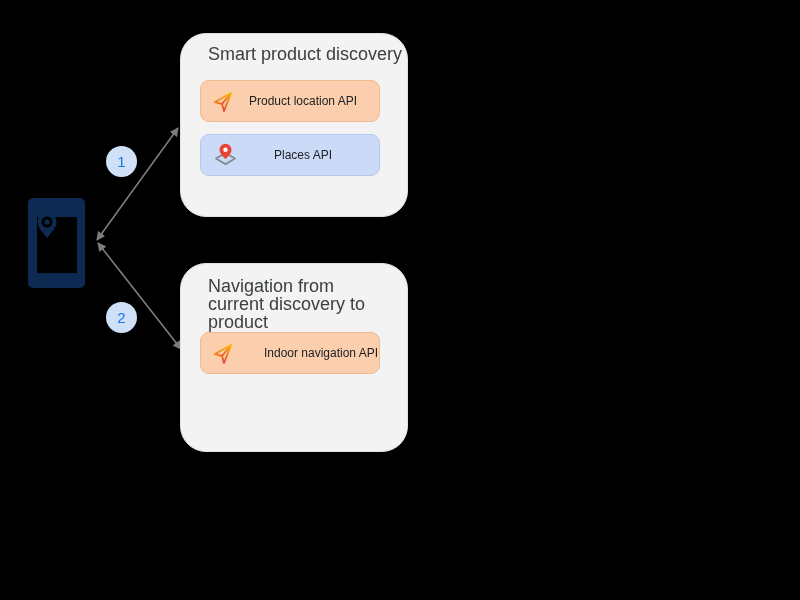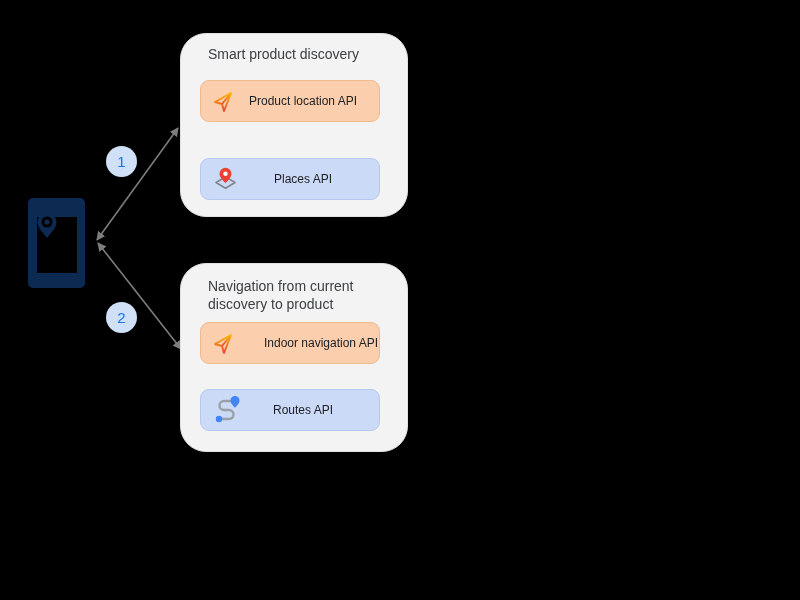--- a/index.html
+++ b/index.html
@@ -3,30 +3,30 @@
 <meta charset="utf-8">
 <style>
   html,body{margin:0;padding:0;background:#000;}
   body{width:800px;height:600px;font-family:"Liberation Sans",sans-serif;}
   .canvas{position:relative;width:800px;height:600px;background:#000;overflow:hidden;}
   .arrow-layer{position:absolute;left:0;top:0;width:800px;height:600px;pointer-events:none;}
   .device{position:absolute;left:28px;top:198px;width:57px;height:90px;}
   .group-box{position:absolute;background:#f2f3f2;border:1px solid #e0e2e0;border-radius:26px;box-sizing:border-box;}
   .box-discovery{left:180px;top:33px;width:228px;height:184px;}
   .box-navigation{left:180px;top:263px;width:228px;height:189px;}
-  .group-title{position:absolute;left:27px;font-size:14px;line-height:18px;color:#3c4043;}
+  .group-title{position:absolute;left:27px;font-size:18px;line-height:18px;color:#3c4043;}
   .box-discovery .group-title{top:11px;}
   .box-navigation .group-title{top:13px;width:168px;}
   .api-btn{position:absolute;left:19px;width:180px;height:42px;border-radius:9px;box-sizing:border-box;
            display:flex;align-items:center;justify-content:center;}
   .api-btn.orange{background:#fbcfad;border:1px solid #f0b98e;}
   .api-btn.blue{background:#cbdaf6;border:1px solid #b6c8ef;}
   .box-discovery .btn-row1{top:46px;}
-  .box-discovery .btn-row2{top:124px;}
-  .box-navigation .btn-row1{top:58px;padding-left:36px;}
+  .box-discovery .btn-row2{top:100px;}
+  .box-navigation .btn-row1{top:68px;padding-left:36px;}
   .box-navigation .btn-row2{top:125px;}
   .api-label{font-size:12px;color:#202124;padding-left:26px;}
   .btn-icon{position:absolute;left:11px;top:50%;transform:translateY(-50%);line-height:0;}
   .num-badge{position:absolute;width:31px;height:31px;border-radius:50%;background:#cfe0f7;
              display:flex;align-items:center;justify-content:center;
              color:#1a73e8;font-size:15px;}
   .badge-1{left:106px;top:146px;}
   .badge-2{left:106px;top:302px;}
 </style>
 </head>
@@ -95,25 +95,15 @@
     <div class="api-btn orange btn-row1">
       <span class="btn-icon">
         <svg width="22" height="22" viewBox="0 0 22 22">
           <path d="M19 3 L3 12 L10 14 L12 21 Z" fill="none" stroke="url(#navgrad)" stroke-width="1.9" stroke-linejoin="round"></path>
           <path d="M19 3 L10 14" fill="none" stroke="url(#navgrad)" stroke-width="1.9" stroke-linejoin="round"></path>
         </svg>
       </span>
       <span class="api-label">Indoor navigation API</span>
     </div>
 
-    <div class="api-btn blue btn-row2">
-      <span class="btn-icon">
-        <svg width="30" height="30" viewBox="0 0 30 30">
-          <path d="M7 24 H17 a4.5 4.5 0 0 0 0 -9 H12 a4.5 4.5 0 0 1 0 -9 H20" fill="none" stroke="#9aa0a6" stroke-width="2.4" stroke-linecap="round"></path>
-          <circle cx="7" cy="24" r="3.2" fill="#4285f4"></circle>
-          <path d="M23 1 a4.5 4.5 0 0 1 4.5 4.5 c0 3.2 -4.5 7.2 -4.5 7.2 s-4.5 -4 -4.5 -7.2 A4.5 4.5 0 0 1 23 1 z" fill="#4285f4"></path>
-        </svg>
-      </span>
-      <span class="api-label">Routes API</span>
-    </div>
   </div>
 
 </div>
 
 </body></html>

